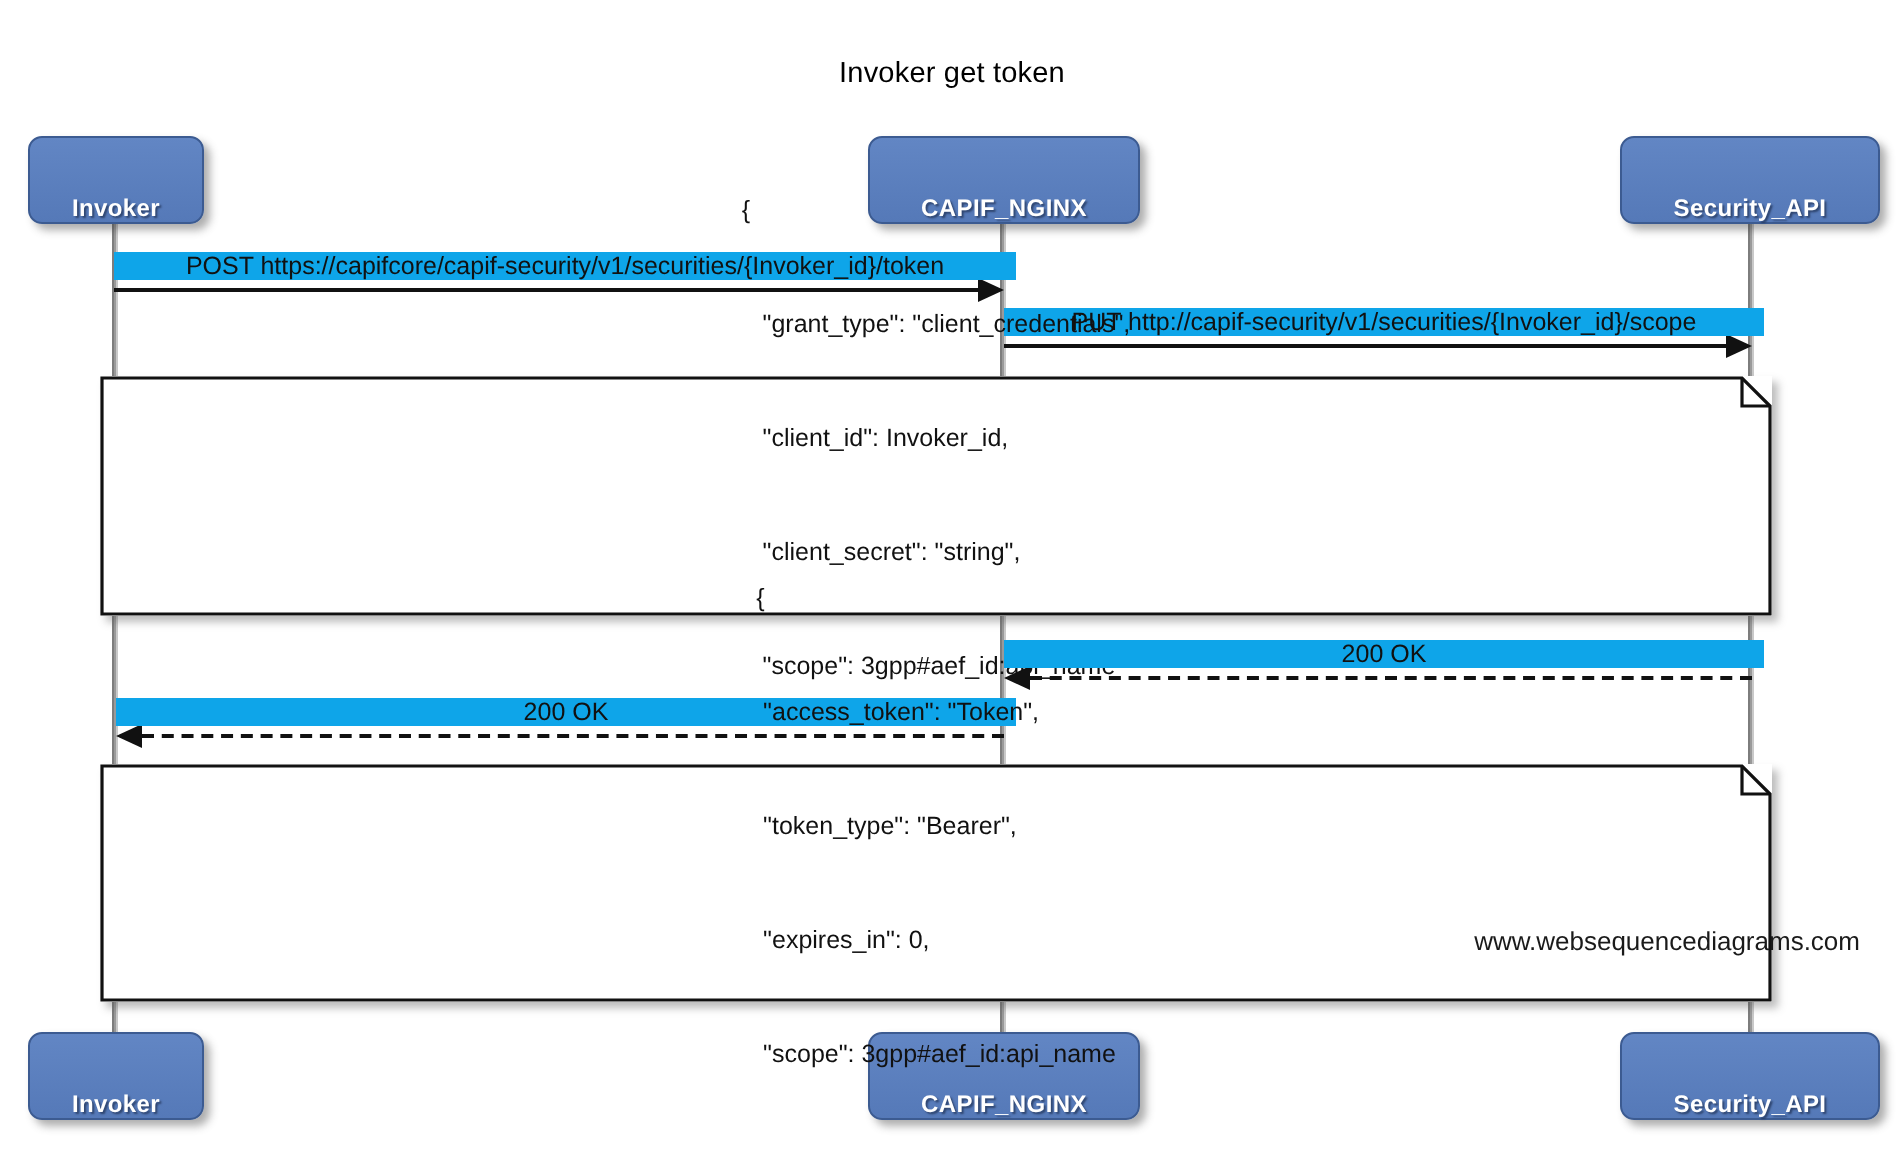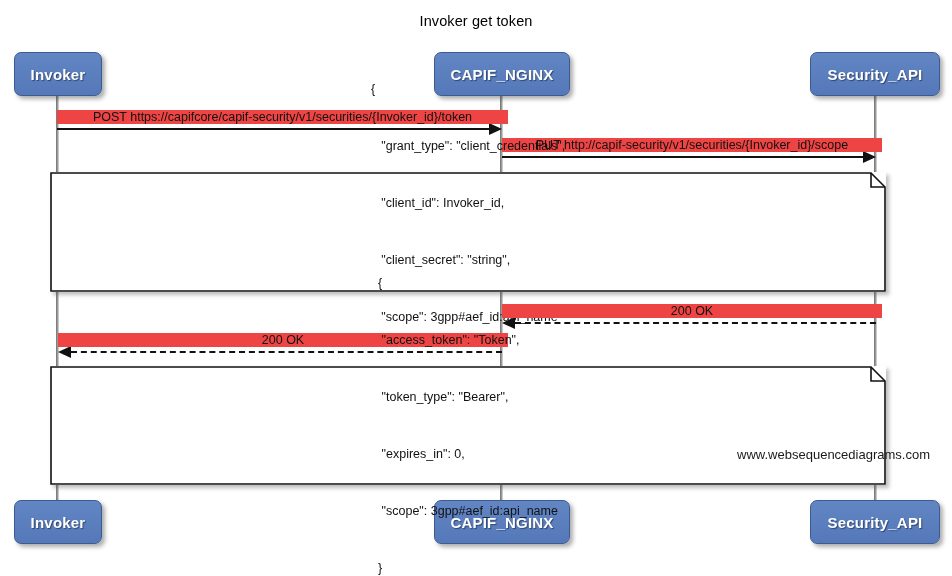--- a/index.html
+++ b/index.html
@@ -11,21 +11,21 @@
     width: 952px;
     height: 576px;
     position: relative;
     font-family: "Liberation Sans", sans-serif;
     color: #000000;
     overflow: hidden;
   }
 
   #diagram {
     position: absolute;
-    left: 0; top: 0;
+    left: 0; top: 16px;
     width: 952px;
     height: 472px;
   }
 
   
   .diagram-title {
     position: absolute;
     left: 0;
     top: 13px;
     width: 952px;
@@ -58,24 +58,24 @@
 
   
   .participant {
     position: absolute;
     box-sizing: border-box;
     background: #5b80c0;
     background: linear-gradient(#6286c4, #5579b8);
     border: 1.5px solid #3c5b91;
     border-radius: 7px;
     color: #ffffff;
-    font-size: 15px;
+    font-size: 12px;
     font-weight: bold;
     display: flex;
-    align-items: center;
+    align-items: flex-end;
     justify-content: center;
     text-shadow: 1px 1px 1px rgba(25,40,70,0.65);
     box-shadow: 3px 3px 4px rgba(60,60,60,0.42);
     letter-spacing: 0.2px;
     white-space: nowrap;
   }
 
   
   .msg {
     position: absolute;
@@ -104,21 +104,21 @@
   }
   .msg .head.left {
     border-right: 13px solid #111111;
   }
   .msg .label {
     position: absolute;
     bottom: 4px;
     font-size: 12.5px;
     color: #111;
     white-space: nowrap;
-    background: #ef4444;
+    background: #0ea5e9;
     padding: 0 3px;
   }
   .msg .label.center {
     left: 0;
     width: 100%;
     text-align: center;
   }
 
   
   .note {

